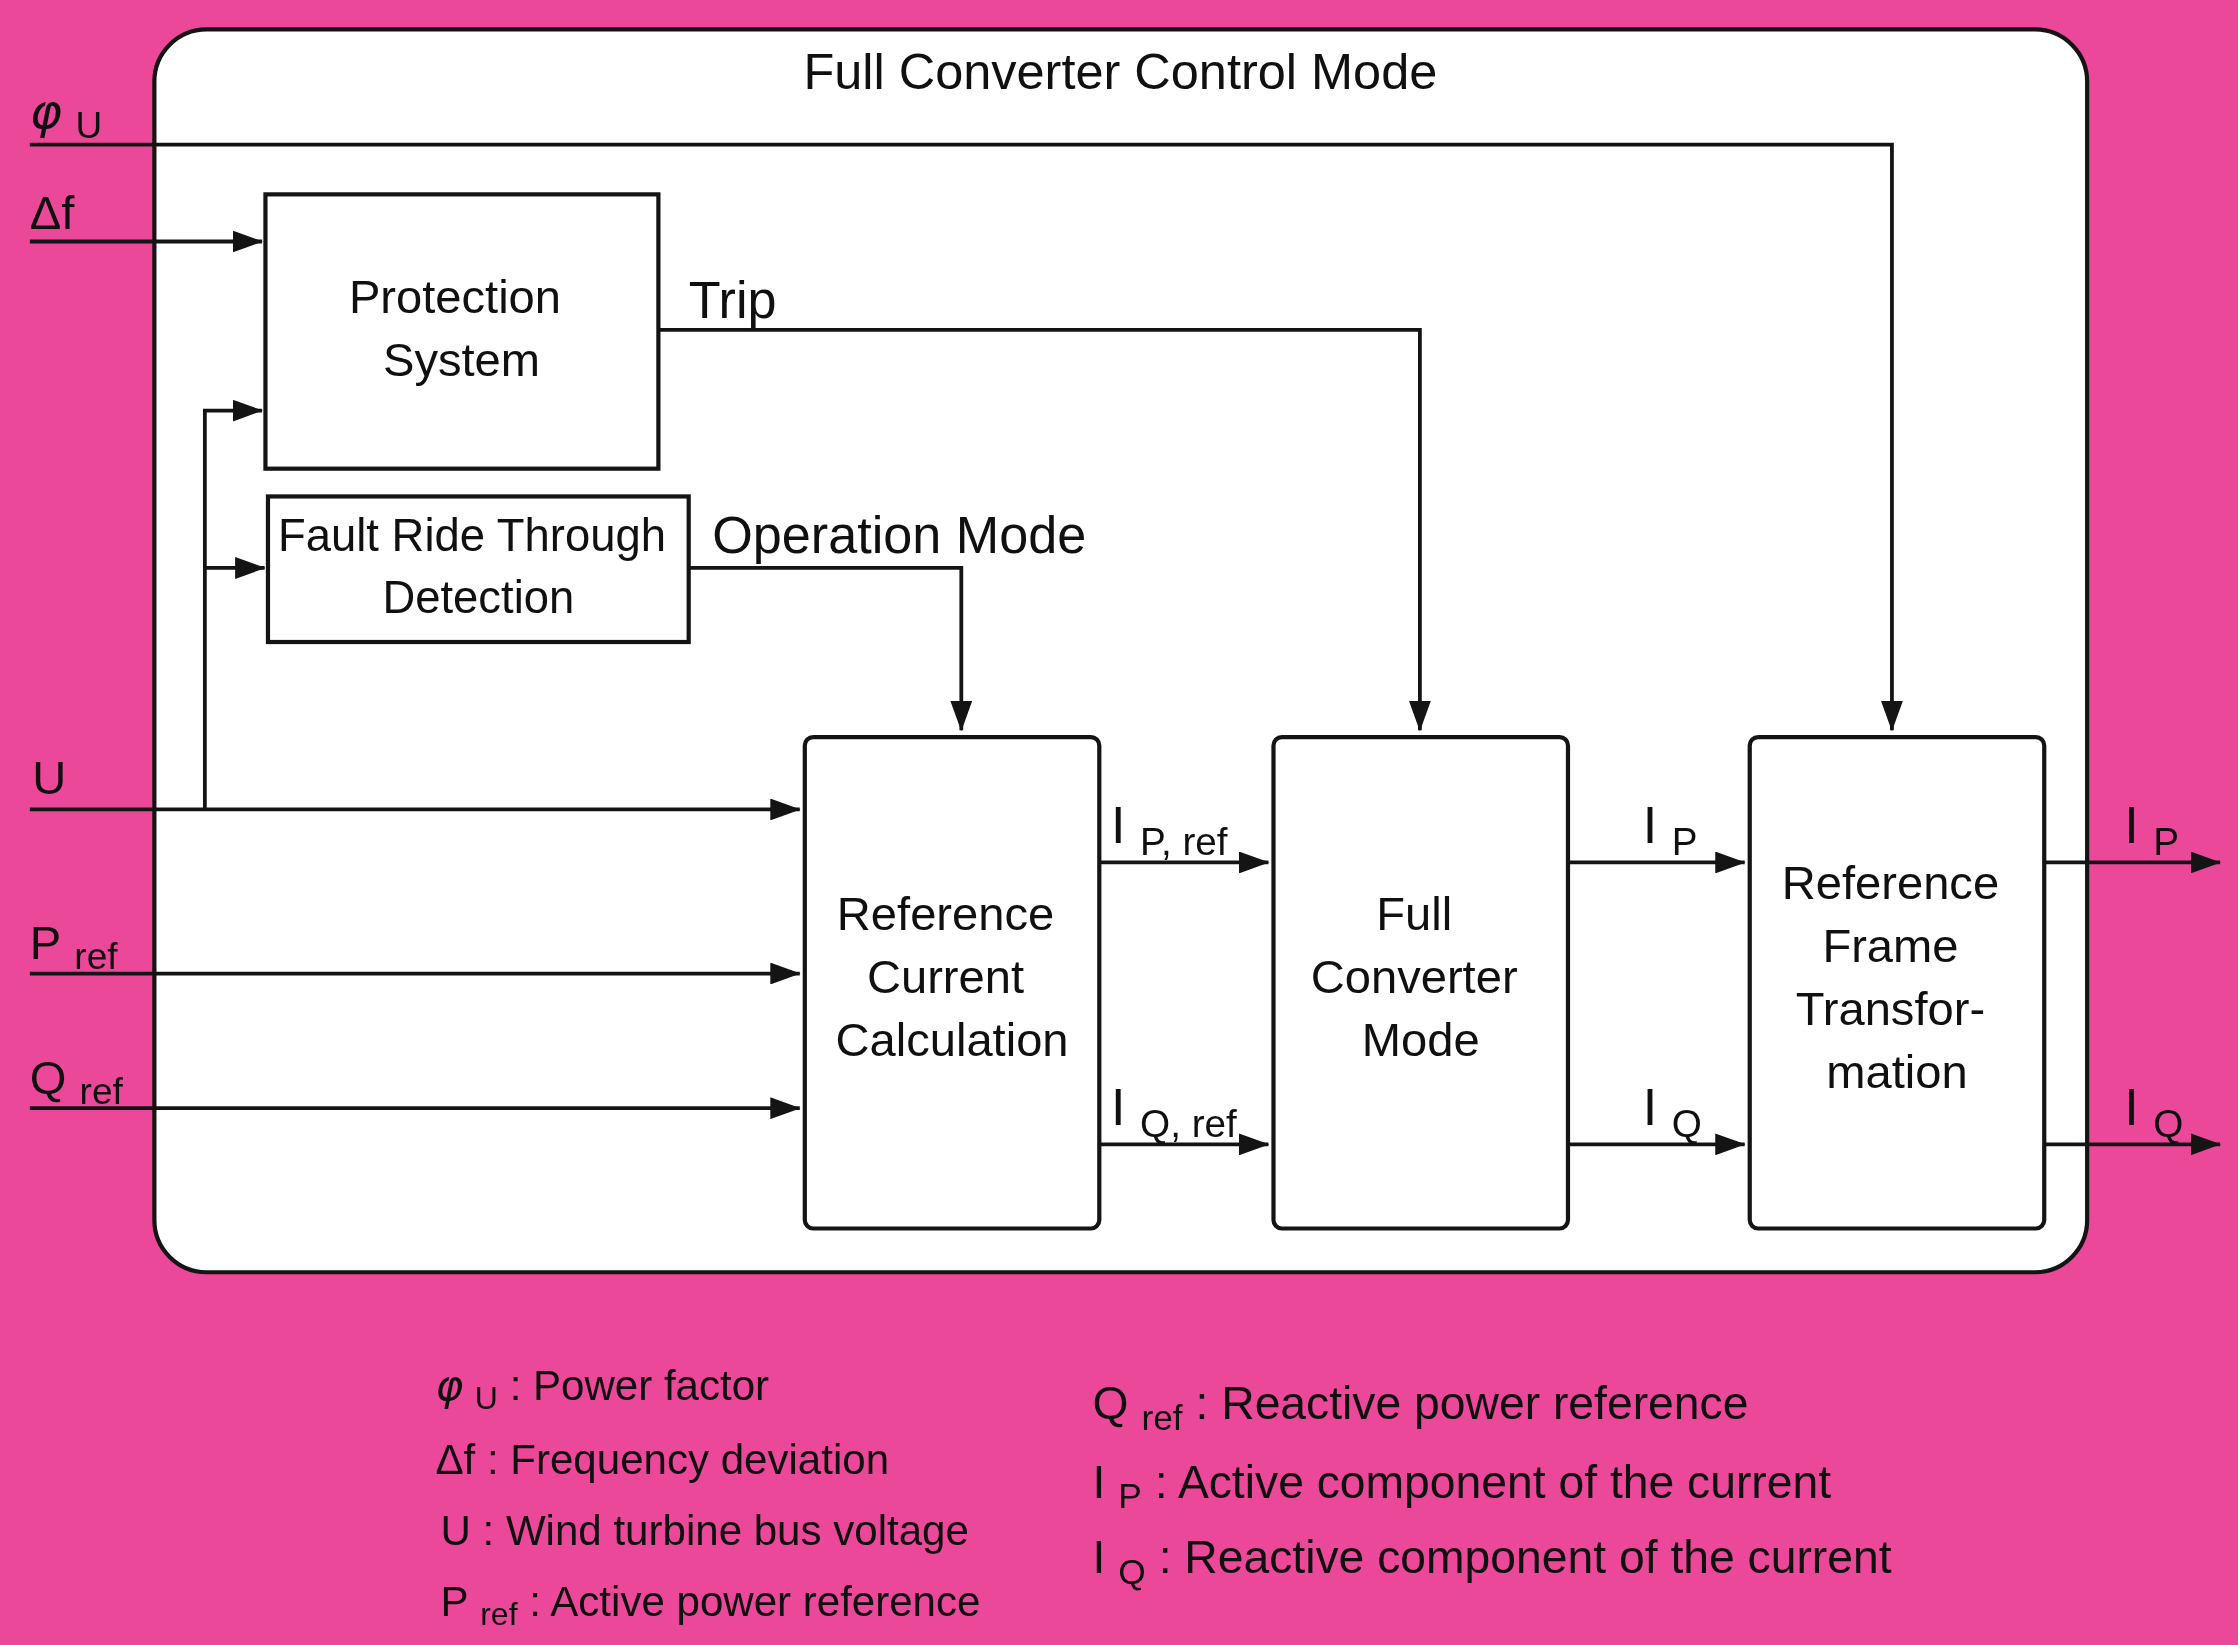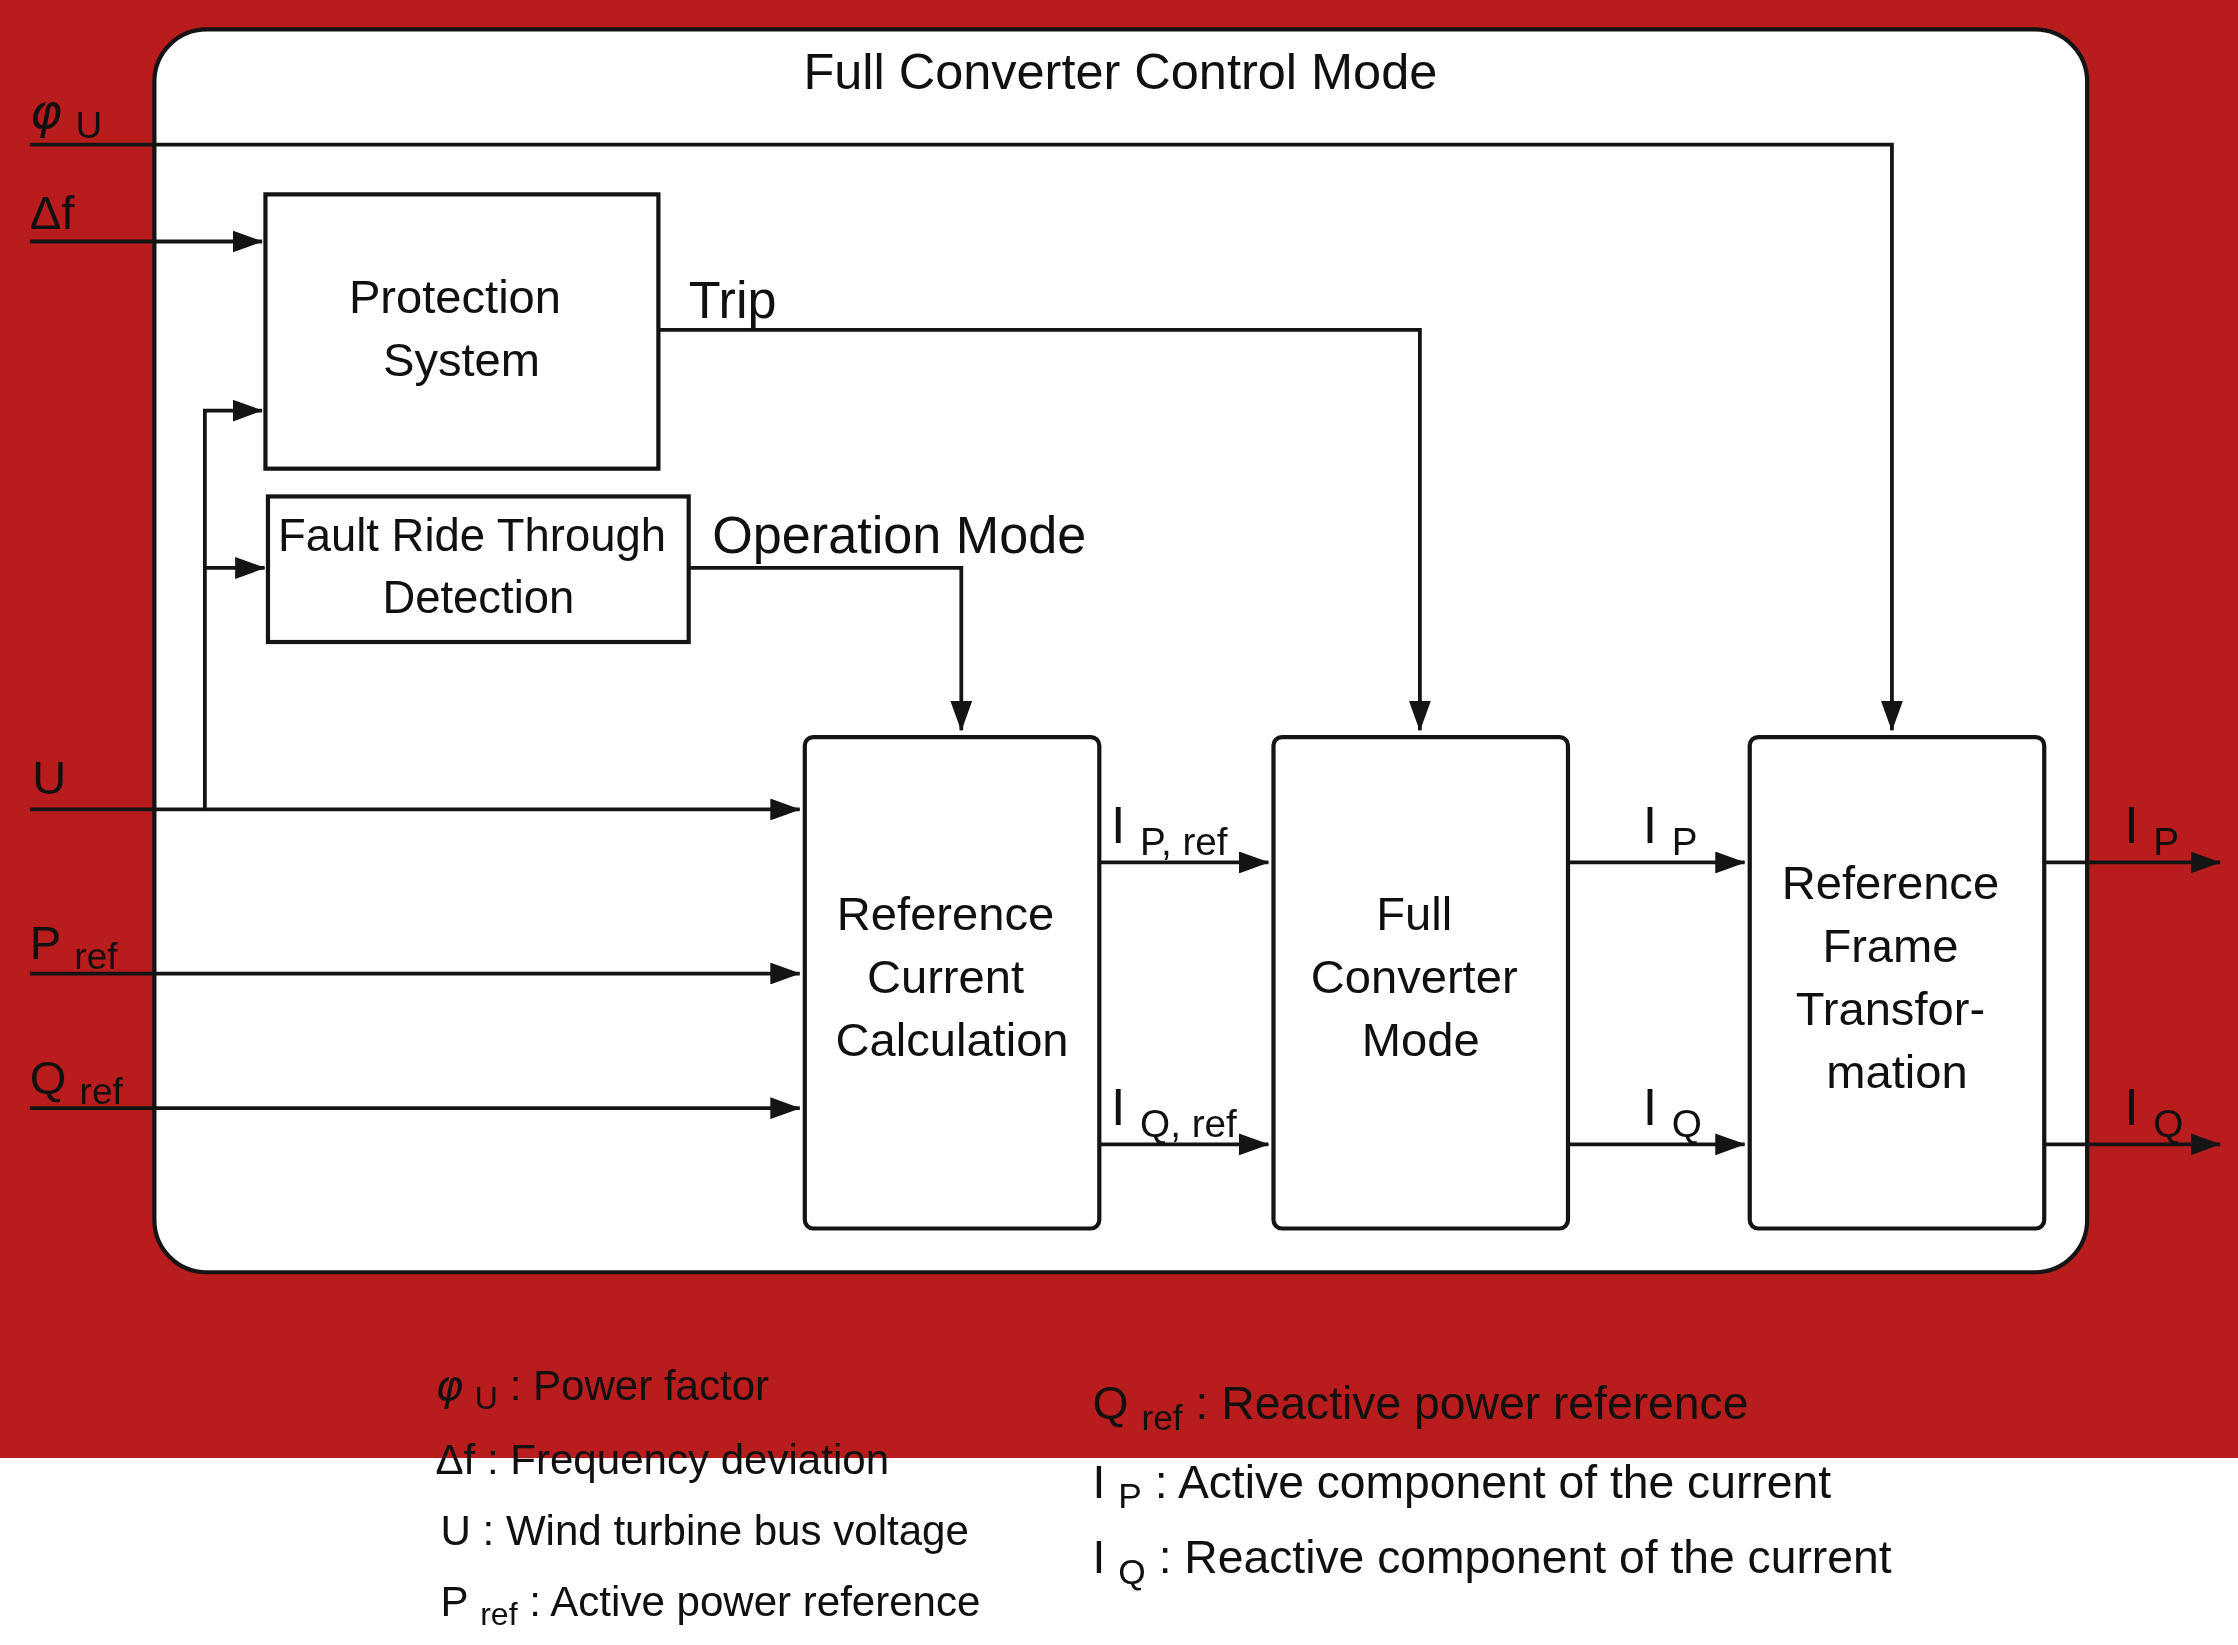--- a/index.html
+++ b/index.html
@@ -6,22 +6,22 @@
     margin: 0;
     padding: 0;
     background: #ffffff;
     width: 2239px;
     height: 1645px;
     font-family: "Liberation Sans", "DejaVu Sans", sans-serif;
   }
   #stage {
     position: relative;
     width: 2239px;
-    height: 1458px;
-    background: #b91c1c;
+    height: 1645px;
+    background: #ec4899;
   }
   svg { display: block; }
   .blk  { fill: #ffffff; stroke: #141414; stroke-width: 5; }
   .flow { fill: none; stroke: #141414; stroke-width: 4.5; }
   .txt  { fill: #101010; }
   .phi  { font-family: "DejaVu Sans", sans-serif; font-style: italic; }
 </style>
 </head>
 <body>
 

